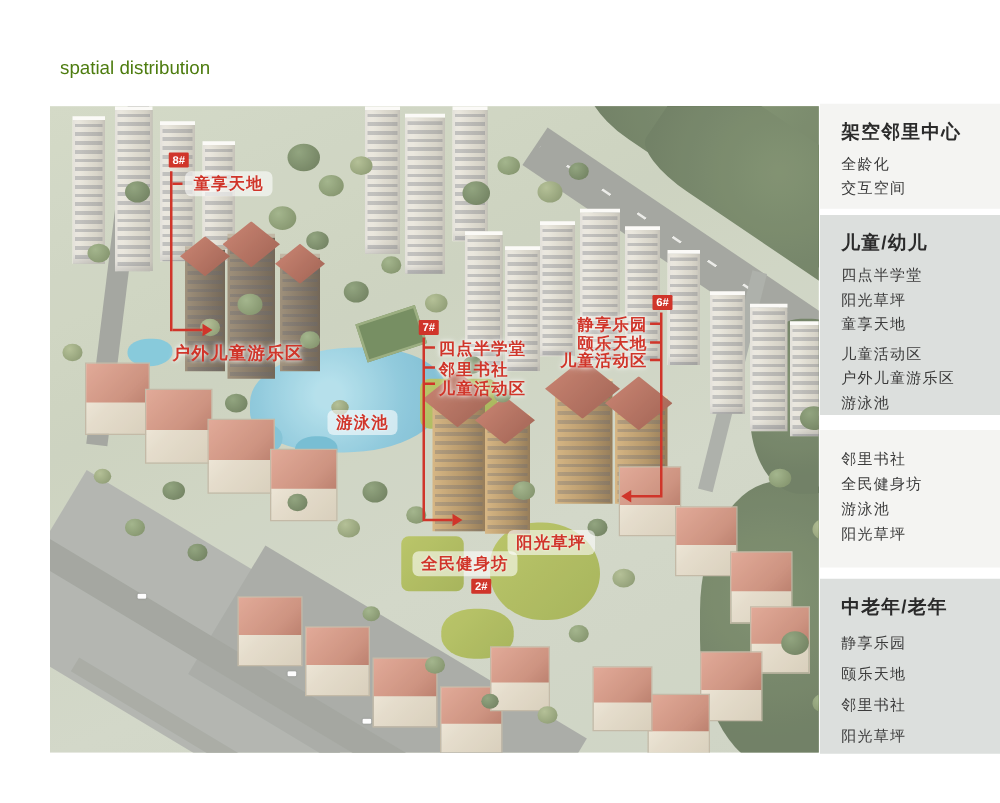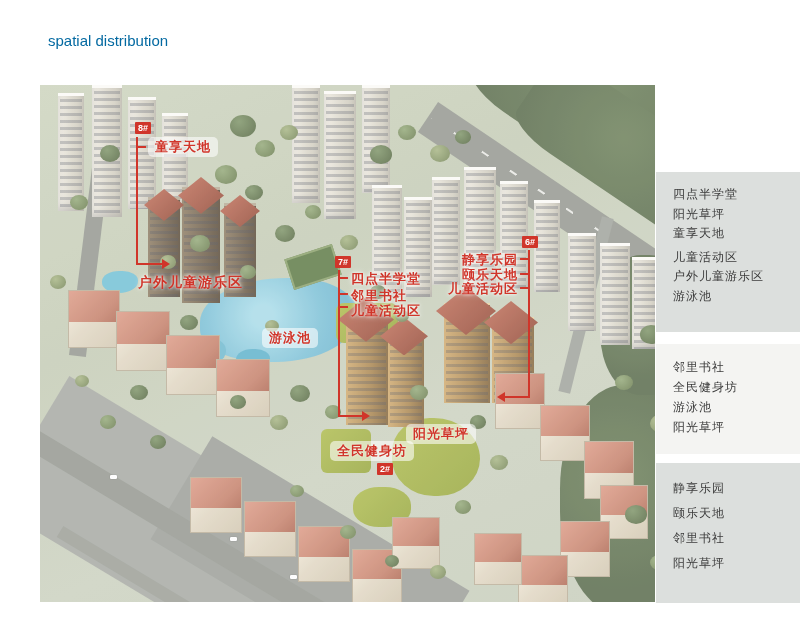--- a/index.html
+++ b/index.html
@@ -2,21 +2,21 @@
 <html><head>
 <meta charset="utf-8">
 <style>
   * { margin:0; padding:0; box-sizing:border-box; }
   html,body { background:#fff; }
   body { font-family:"Liberation Sans","DejaVu Sans",sans-serif; }
   .page { position:relative; width:800px; height:642px; background:#fff; overflow:hidden; }
 
   
   .title-zh { position:absolute; left:40px; top:18px; font-size:21px; font-weight:bold; color:#3a3a3a; letter-spacing:2px; }
-  .title-en { position:absolute; left:48px; top:32px; font-size:15px; color:#0369a1; }
+  .title-en { position:absolute; left:48px; top:46px; font-size:15px; color:#4d7c0f; }
 
   
   #aerial { position:absolute; left:40px; top:85px; width:615px; height:517px; overflow:hidden;
             background:linear-gradient(155deg,#ccd3bd 0%,#c4cbb5 35%,#cbd1bf 65%,#c6ccba 100%); }
   #scene { position:absolute; inset:0; }
   .haze { position:absolute; inset:0; background:rgba(255,255,255,0.16); pointer-events:none; }
 
   
   .road { position:absolute; background:#94978f; }
   .lot  { position:absolute; background:#a6a9a3; }
@@ -240,42 +240,51 @@
     <div class="redtext" style="left:420px;top:167px;width:58px;text-align:right;">静享乐园</div>
     <div class="redtext" style="left:420px;top:182px;width:58px;text-align:right;">颐乐天地</div>
     <div class="redtext" style="left:406px;top:196px;width:72px;text-align:right;">儿童活动区</div>
 
     <div class="areabox" style="left:222px;top:243px;">游泳池</div>
     <div class="areabox" style="left:290px;top:356px;">全民健身坊</div>
     <div class="tagchip" style="left:337px;top:378px;">2#</div>
     <div class="areabox" style="left:366px;top:339px;">阳光草坪</div>
   </div>
 
+  <div class="side-sec sec-light s1" style="top:83px;height:84px;">
+    <h3>架空邻里中心</h3>
+    <ul>
+      <li>全龄化</li>
+      <li>交互空间</li>
+    </ul>
+  </div>
 
   <div class="side-sec sec-gray s2" style="top:172px;height:160px;">
+    <h3>儿童/幼儿</h3>
     <ul>
       <li>四点半学堂</li>
       <li>阳光草坪</li>
       <li>童享天地</li>
       <li>儿童活动区</li>
       <li>户外儿童游乐区</li>
       <li>游泳池</li>
     </ul>
   </div>
 
   <div class="side-sec sec-light s3" style="top:344px;height:110px;">
     <ul>
       <li>邻里书社</li>
       <li>全民健身坊</li>
       <li>游泳池</li>
       <li>阳光草坪</li>
     </ul>
   </div>
 
   <div class="side-sec sec-gray s4" style="top:463px;height:140px;">
+    <h3>中老年/老年</h3>
     <ul>
       <li>静享乐园</li>
       <li>颐乐天地</li>
       <li>邻里书社</li>
       <li>阳光草坪</li>
     </ul>
   </div>
 </div>
 
 </body></html>

